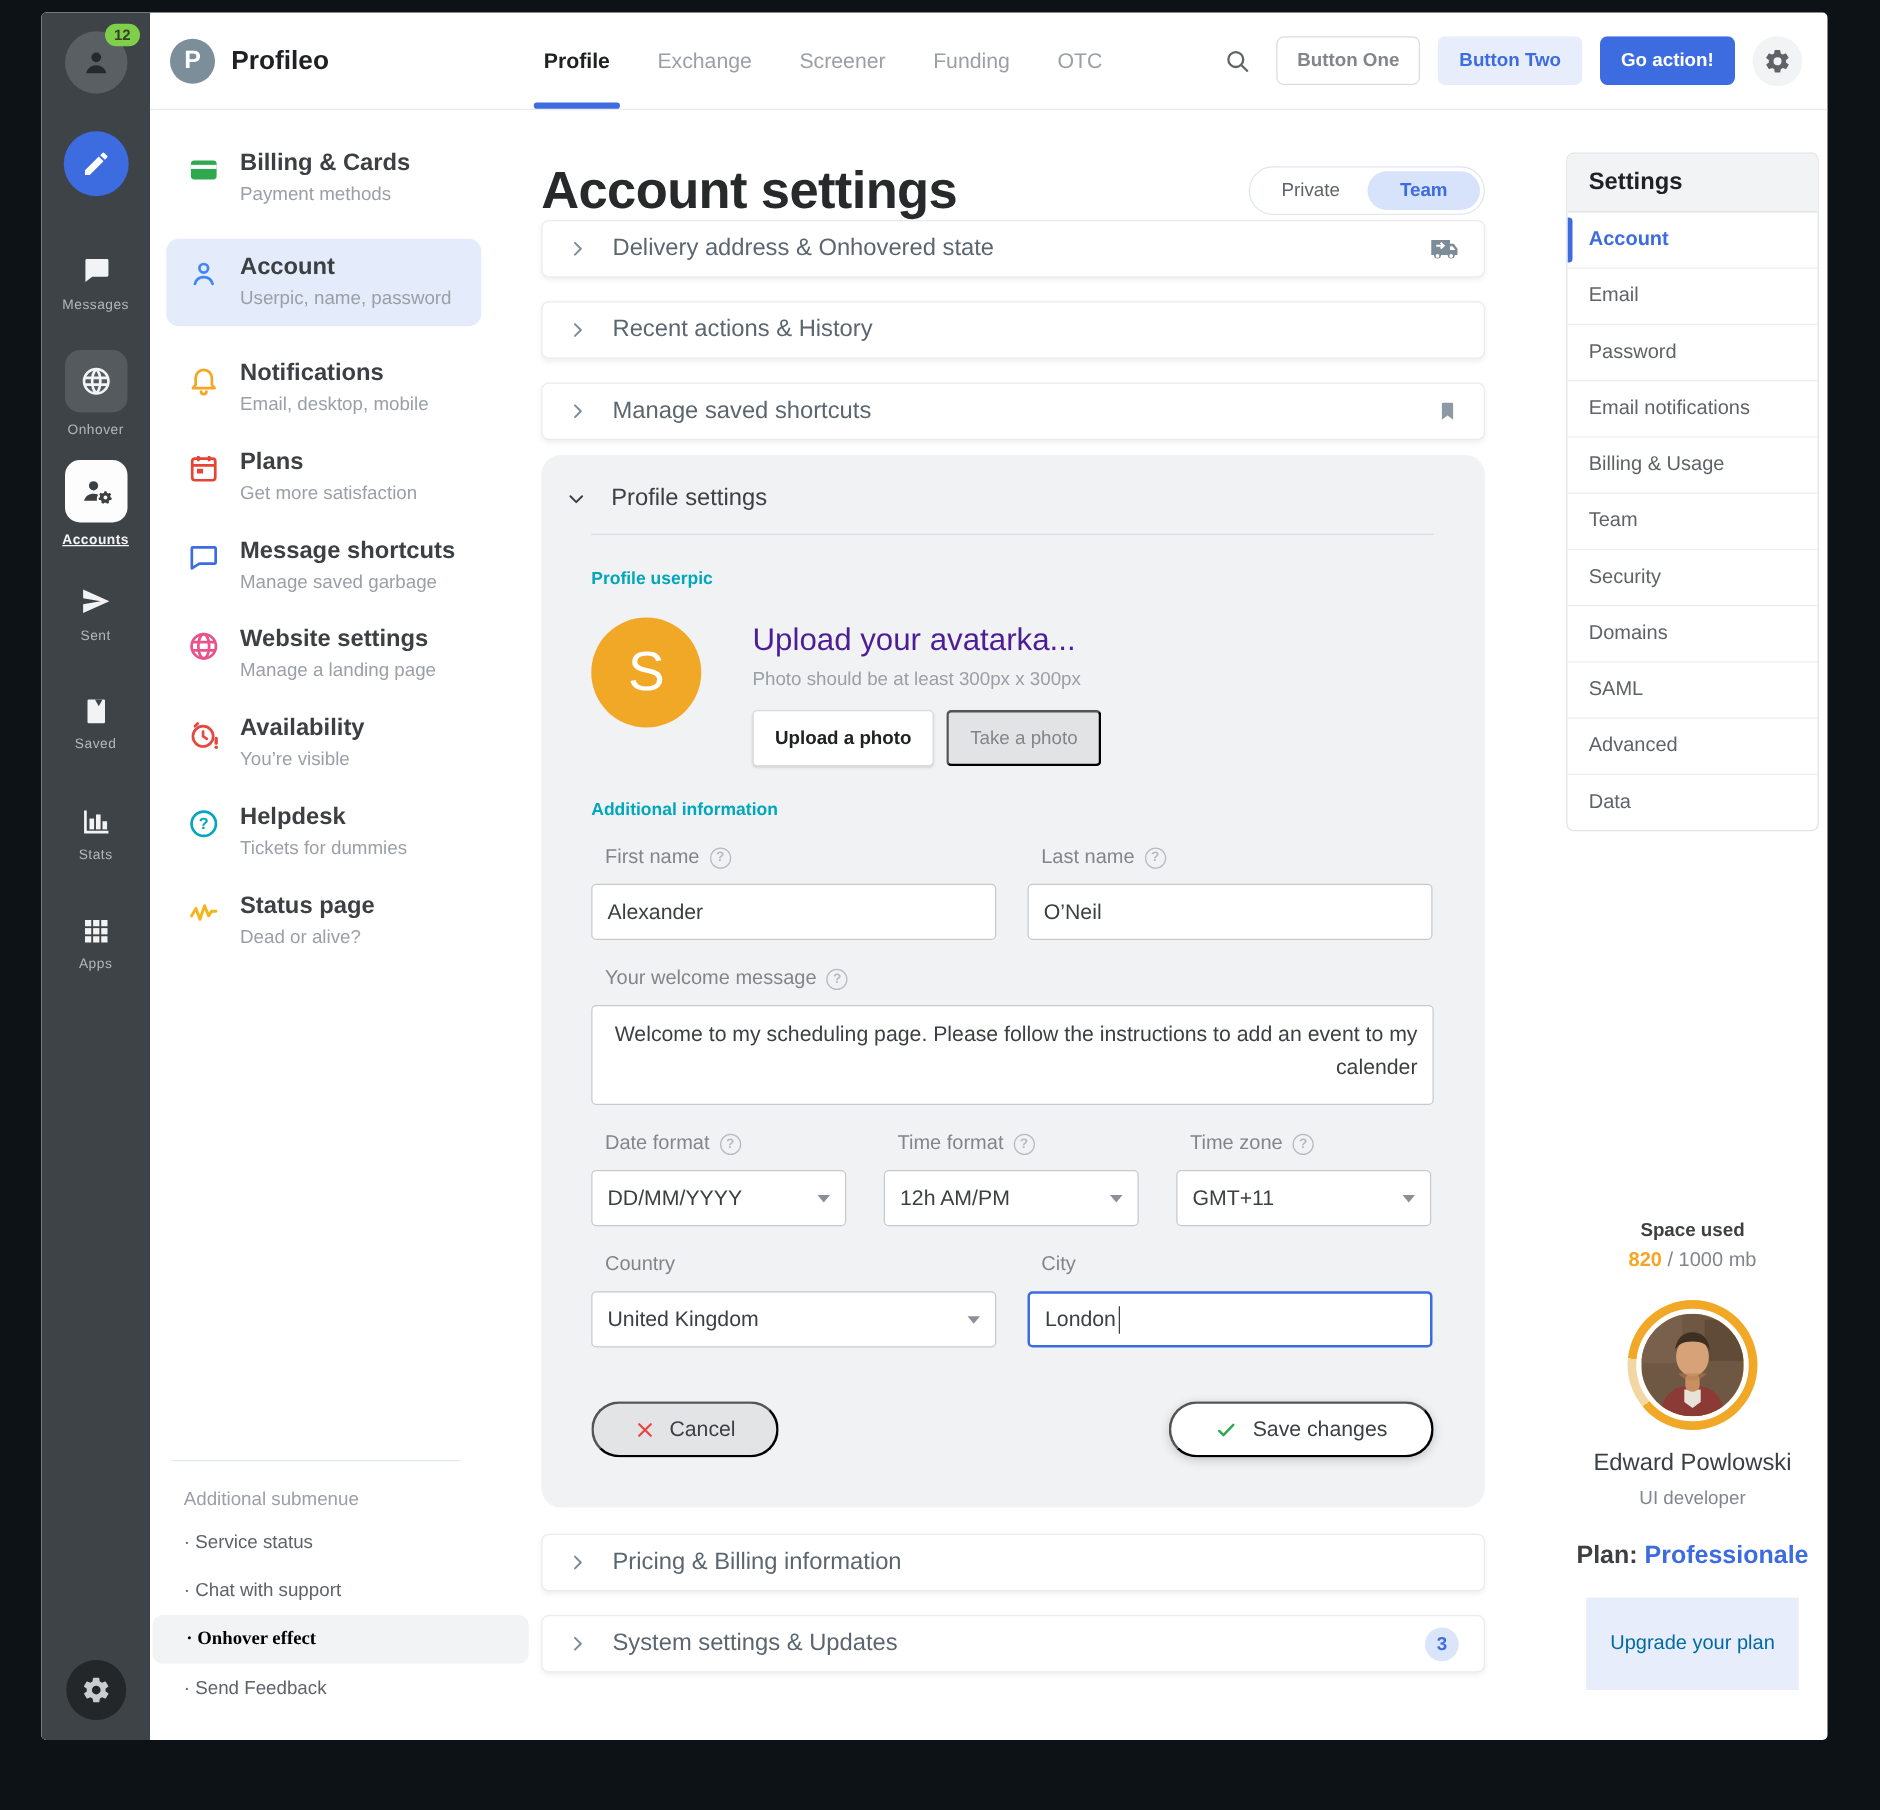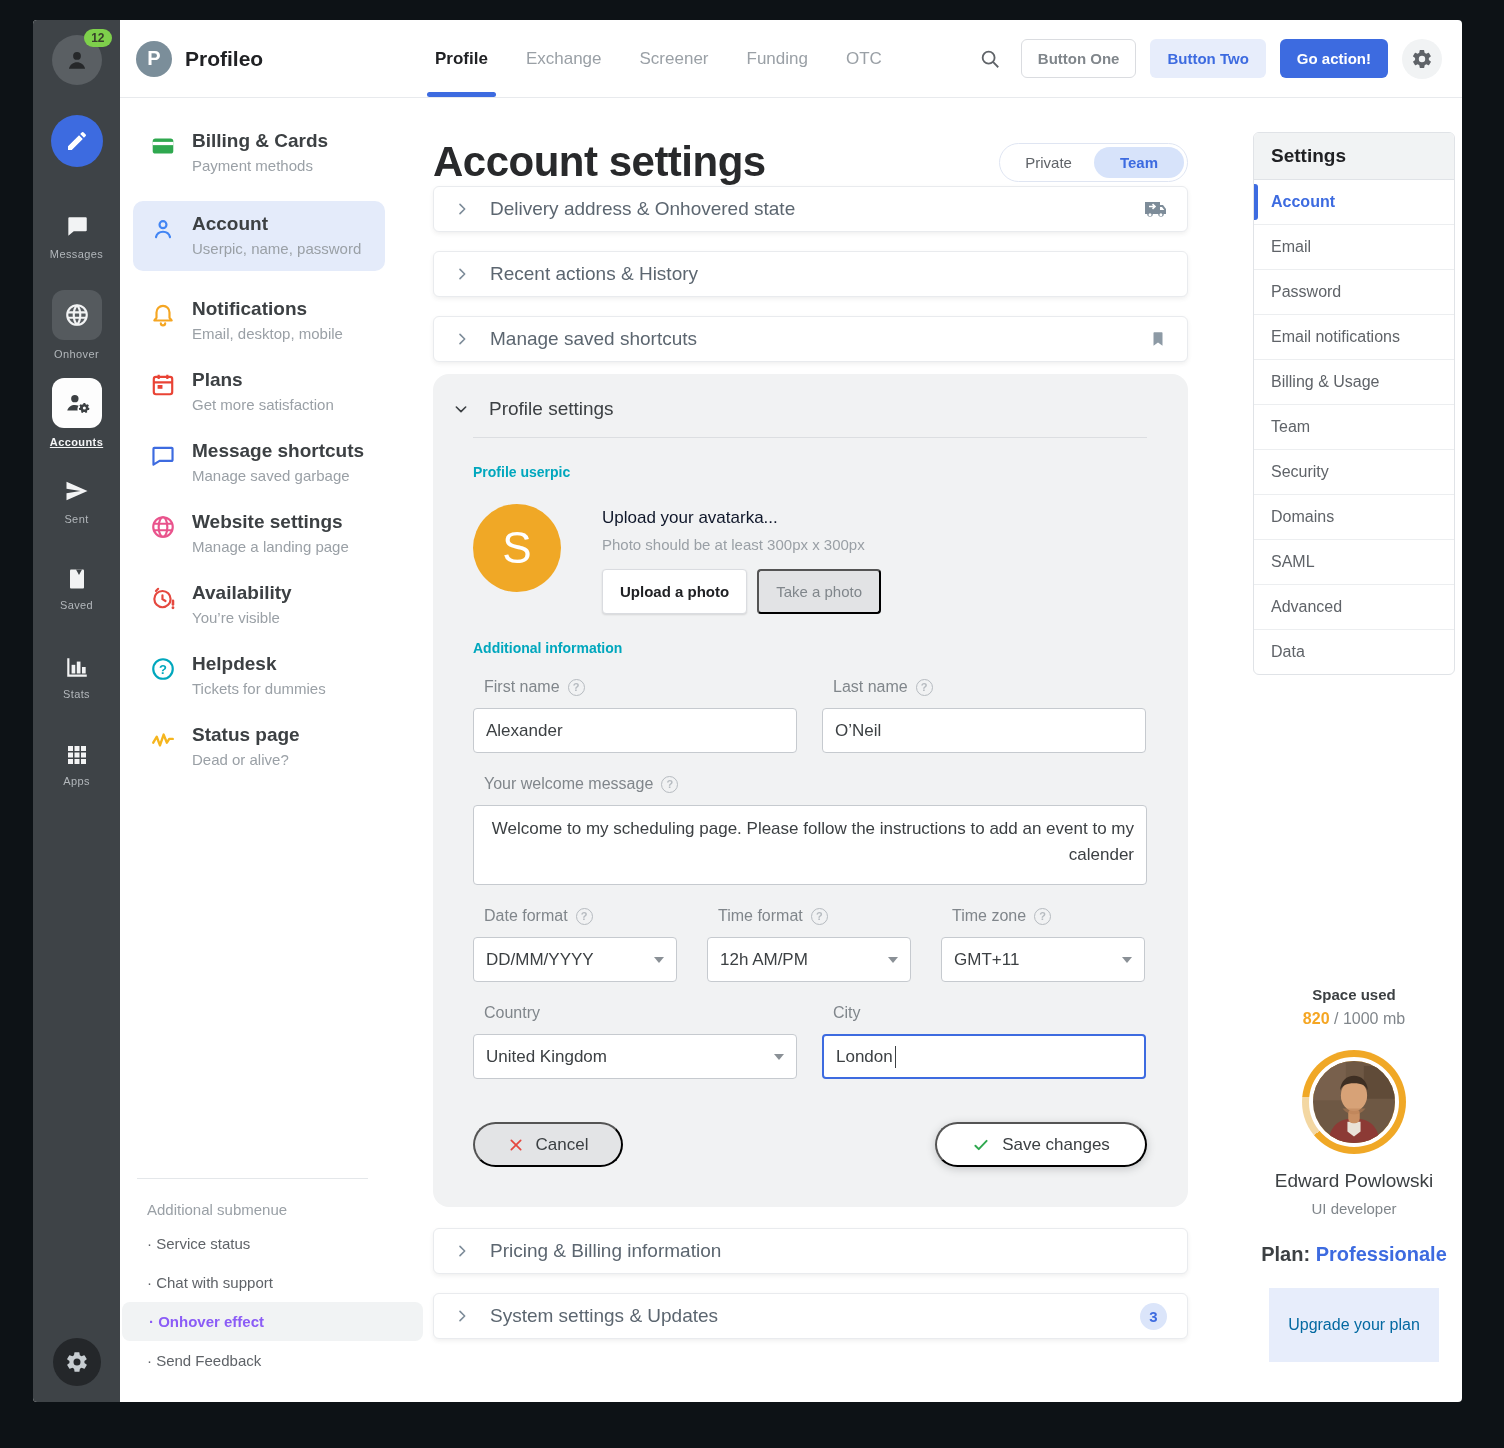--- a/index.html
+++ b/index.html
@@ -5,21 +5,21 @@
   * { margin:0; padding:0; box-sizing:border-box; }
   html,body { width:1504px; height:1448px; }
   body {
     font-family:"Liberation Sans","DejaVu Sans",sans-serif;
     background:#0d1216;
     position:relative;
     overflow:hidden;
     color:#3c4043;
   }
   .window {
-    position:absolute; left:33px; top:20px; width:1429px; height:1382px;
+    position:absolute; left:33px; top:10px; width:1429px; height:1382px;
     background:#fff; display:flex; border-radius:4px; overflow:hidden;
   }
   
   .rail { width:87px; background:#3e4347; display:flex; flex-direction:column; align-items:center; flex-shrink:0; }
   .rail-avatar { position:relative; margin-top:15px; width:50px; height:50px; border-radius:50%; background:#5a5f63; display:flex; align-items:center; justify-content:center; cursor:pointer; }
   .rail-badge { position:absolute; top:-6px; right:-10px; background:#7ed04b; color:#37402a; font-size:12px; font-weight:bold; border-radius:10px; padding:2px 7px; }
   .pencil-btn { margin-top:30px; width:52px; height:52px; border-radius:50%; background:#3d6be0; display:flex; align-items:center; justify-content:center; cursor:pointer; }
   .rail-nav { margin-top:26px; display:flex; flex-direction:column; align-items:center; width:100%; }
   .rail-item { height:88px; width:100%; display:flex; flex-direction:column; align-items:center; justify-content:center; cursor:pointer; }
   .rail-item .tile { width:50px; height:50px; border-radius:12px; display:flex; align-items:center; justify-content:center; }
@@ -50,21 +50,21 @@
   .sitem { display:flex; align-items:flex-start; padding:0 0 0 30px; margin-bottom:27px; cursor:pointer; }
   .sitem .sicon { width:26px; height:26px; margin-top:3px; flex-shrink:0; }
   .sitem .stext { margin-left:16px; }
   .stitle { font-size:19px; font-weight:bold; color:#3c4043; }
   .ssub { font-size:15px; color:#9aa0a6; margin-top:5px; }
   .sitem.selected { background:#e4ebfa; border-radius:10px; margin:0 48px 27px 13px; padding:12px 0 14px 17px; }
   .submenu { position:absolute; left:0; bottom:22px; width:100%; }
   .submenu-divider { border-top:1px solid #e4e7ea; margin:0 65px 0 17px; }
   .submenu-header { font-size:15px; color:#9aa0a6; margin:22px 0 6px 27px; }
   .subitem { font-size:15px; color:#5f6368; padding:11px 0 11px 27px; cursor:pointer; }
-  .subitem.hovered { background:#f1f3f4; border-radius:8px; margin:0 10px 0 2px; color:#8b5cf6; font-weight:bold; }
+  .subitem.hovered { background:#f1f3f4; border-radius:8px; margin:0 10px 0 2px; color:#000000; font-weight:bold;font-family:Liberation Serif, serif; }
   
   .main { width:755px; flex-shrink:0; margin-right:65px; }
   .title-row { margin-top:40px; display:flex; align-items:center; justify-content:space-between; }
   .page-title { font-size:42px; font-weight:600; color:#28292b; letter-spacing:-.5px; }
   .toggle { display:flex; align-items:center; background:#fff; border:1px solid #dfe5f2; border-radius:20px; height:39px; padding:3px; }
   .toggle-opt { font-size:15px; color:#5f6368; padding:0 22px; height:100%; display:flex; align-items:center; border-radius:17px; cursor:pointer; }
   .toggle-opt.on { background:#d7e3fa; color:#3d6be0; font-weight:bold; padding:0 26px; }
   .acc { background:#fff; border:1px solid #e9ebee; border-radius:6px; box-shadow:0 2px 4px rgba(60,64,67,.08); height:46px; display:flex; align-items:center; padding:0 20px; margin-bottom:19px; cursor:pointer; }
   .acc:first-of-type { margin-top:44px; }
   .acc-title { font-size:19px; color:#5c6670; margin-left:20px; }
@@ -75,21 +75,21 @@
   .panel { background:#f1f2f3; border-radius:16px; margin:-7px 0 21px 0; padding:24px 41px 40px 20px; }
   .panel-head { display:flex; align-items:center; cursor:pointer; }
   .panel-title { font-size:19px; color:#3c4043; margin-left:20px; }
   .panel-head .chev { color:#3c4043; }
   .panel-divider { border-top:1px solid #dcdee1; margin:17px 0 0 20px; }
   .panel-inner { padding-left:20px; }
   .sec-label { font-size:14px; font-weight:bold; color:#00a7bd; margin-top:26px; }
   .userpic-row { display:flex; margin-top:24px; }
   .userpic { width:88px; height:88px; border-radius:50%; background:#f0a826; color:#fff; font-size:44px; display:flex; align-items:center; justify-content:center; cursor:pointer; }
   .userpic-info { margin-left:41px; }
-  .up-head { font-size:17px; color:#0f172a; margin-top:4px; }
+  .up-head { font-size:25px; color:#4c1d95; margin-top:4px; }
   .up-hint { font-size:15px; color:#9aa0a6; margin-top:8px; }
   .up-btns { margin-top:16px; display:flex; gap:10px; }
   .btn-upload { background:#fff; border:1px solid #dadce0; border-radius:4px; box-shadow:0 1px 2px rgba(0,0,0,.12); font-size:15px; font-weight:bold; color:#202124; padding:11px 17px; cursor:pointer; }
   .btn-take { background:#e2e3e5; border-radius:4px; font-size:15px; color:#80868b; padding:12px 17px; cursor:pointer; }
   .fgrid { display:flex; flex-wrap:wrap;text-align:right; }
   .field { margin-top:22px; }
   .w-half { width:324px; } .gap-r { margin-right:25px; }
   .w-third { width:204px; margin-right:30px; } .no-gap { margin-right:0; }
   .w-full { width:715px; }
   .flabel { font-size:16px; color:#80868b; display:flex; align-items:center; gap:8px; padding-left:11px; }

